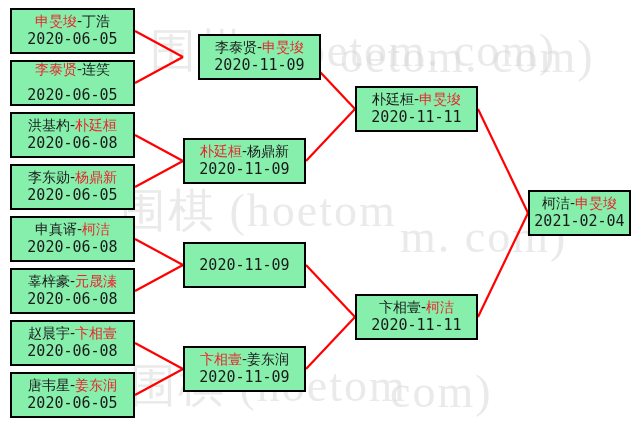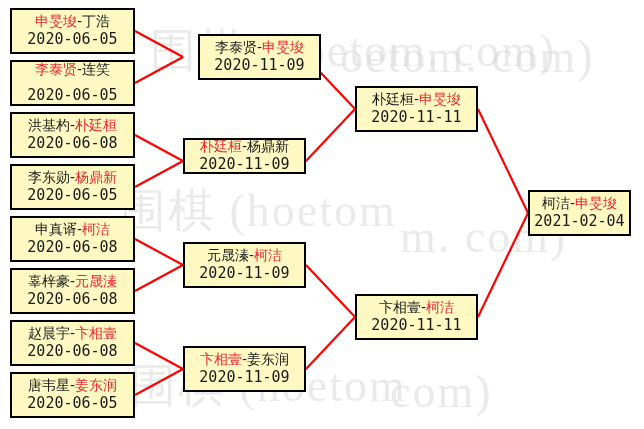--- a/index.html
+++ b/index.html
@@ -50,21 +50,21 @@
     left: 0; top: 0;
     width: 644px; height: 429px;
     z-index: 1;
     pointer-events: none;
   }
 
   
   .match {
     position: absolute;
     box-sizing: border-box;
-    background: #fef9c3;
+    background: #86efac;
     border: 2px solid #000000;
     z-index: 2;
     display: flex;
     flex-direction: column;
     align-items: center;
     justify-content: center;
     line-height: 1.12;
   }
   .players {
     font-family: "DejaVu Sans", "Liberation Sans", sans-serif;
@@ -143,26 +143,25 @@
         <div class="date">2020-06-08</div>
       </div>
       <div class="match" style="left: 10px; top: 372px; width: 125px; height: 46px;">
         <div class="players"><span>唐韦星</span><span class="sep">-</span><span class="win">姜东润</span></div>
         <div class="date">2020-06-05</div>
       </div>
       <div class="match" style="left: 198px; top: 34px; width: 123px; height: 46px;">
         <div class="players"><span>李泰贤</span><span class="sep">-</span><span class="win">申旻埈</span></div>
         <div class="date">2020-11-09</div>
       </div>
-      <div class="match" style="left: 183px; top: 138px; width: 123px; height: 36px;">
+      <div class="match" style="left: 183px; top: 138px; width: 123px; height: 46px;">
         <div class="players"><span class="win">朴廷桓</span><span class="sep">-</span><span>杨鼎新</span></div>
         <div class="date">2020-11-09</div>
       </div>
       <div class="match" style="left: 183px; top: 242px; width: 123px; height: 46px;">
-        <div class="players"><span>元晟溱</span><span class="sep">-</span><span class="win">柯洁</span></div>
         <div class="date">2020-11-09</div>
       </div>
       <div class="match" style="left: 183px; top: 346px; width: 123px; height: 46px;">
         <div class="players"><span class="win">卞相壹</span><span class="sep">-</span><span>姜东润</span></div>
         <div class="date">2020-11-09</div>
       </div>
       <div class="match" style="left: 355px; top: 86px; width: 123px; height: 46px;">
         <div class="players"><span>朴廷桓</span><span class="sep">-</span><span class="win">申旻埈</span></div>
         <div class="date">2020-11-11</div>
       </div>

